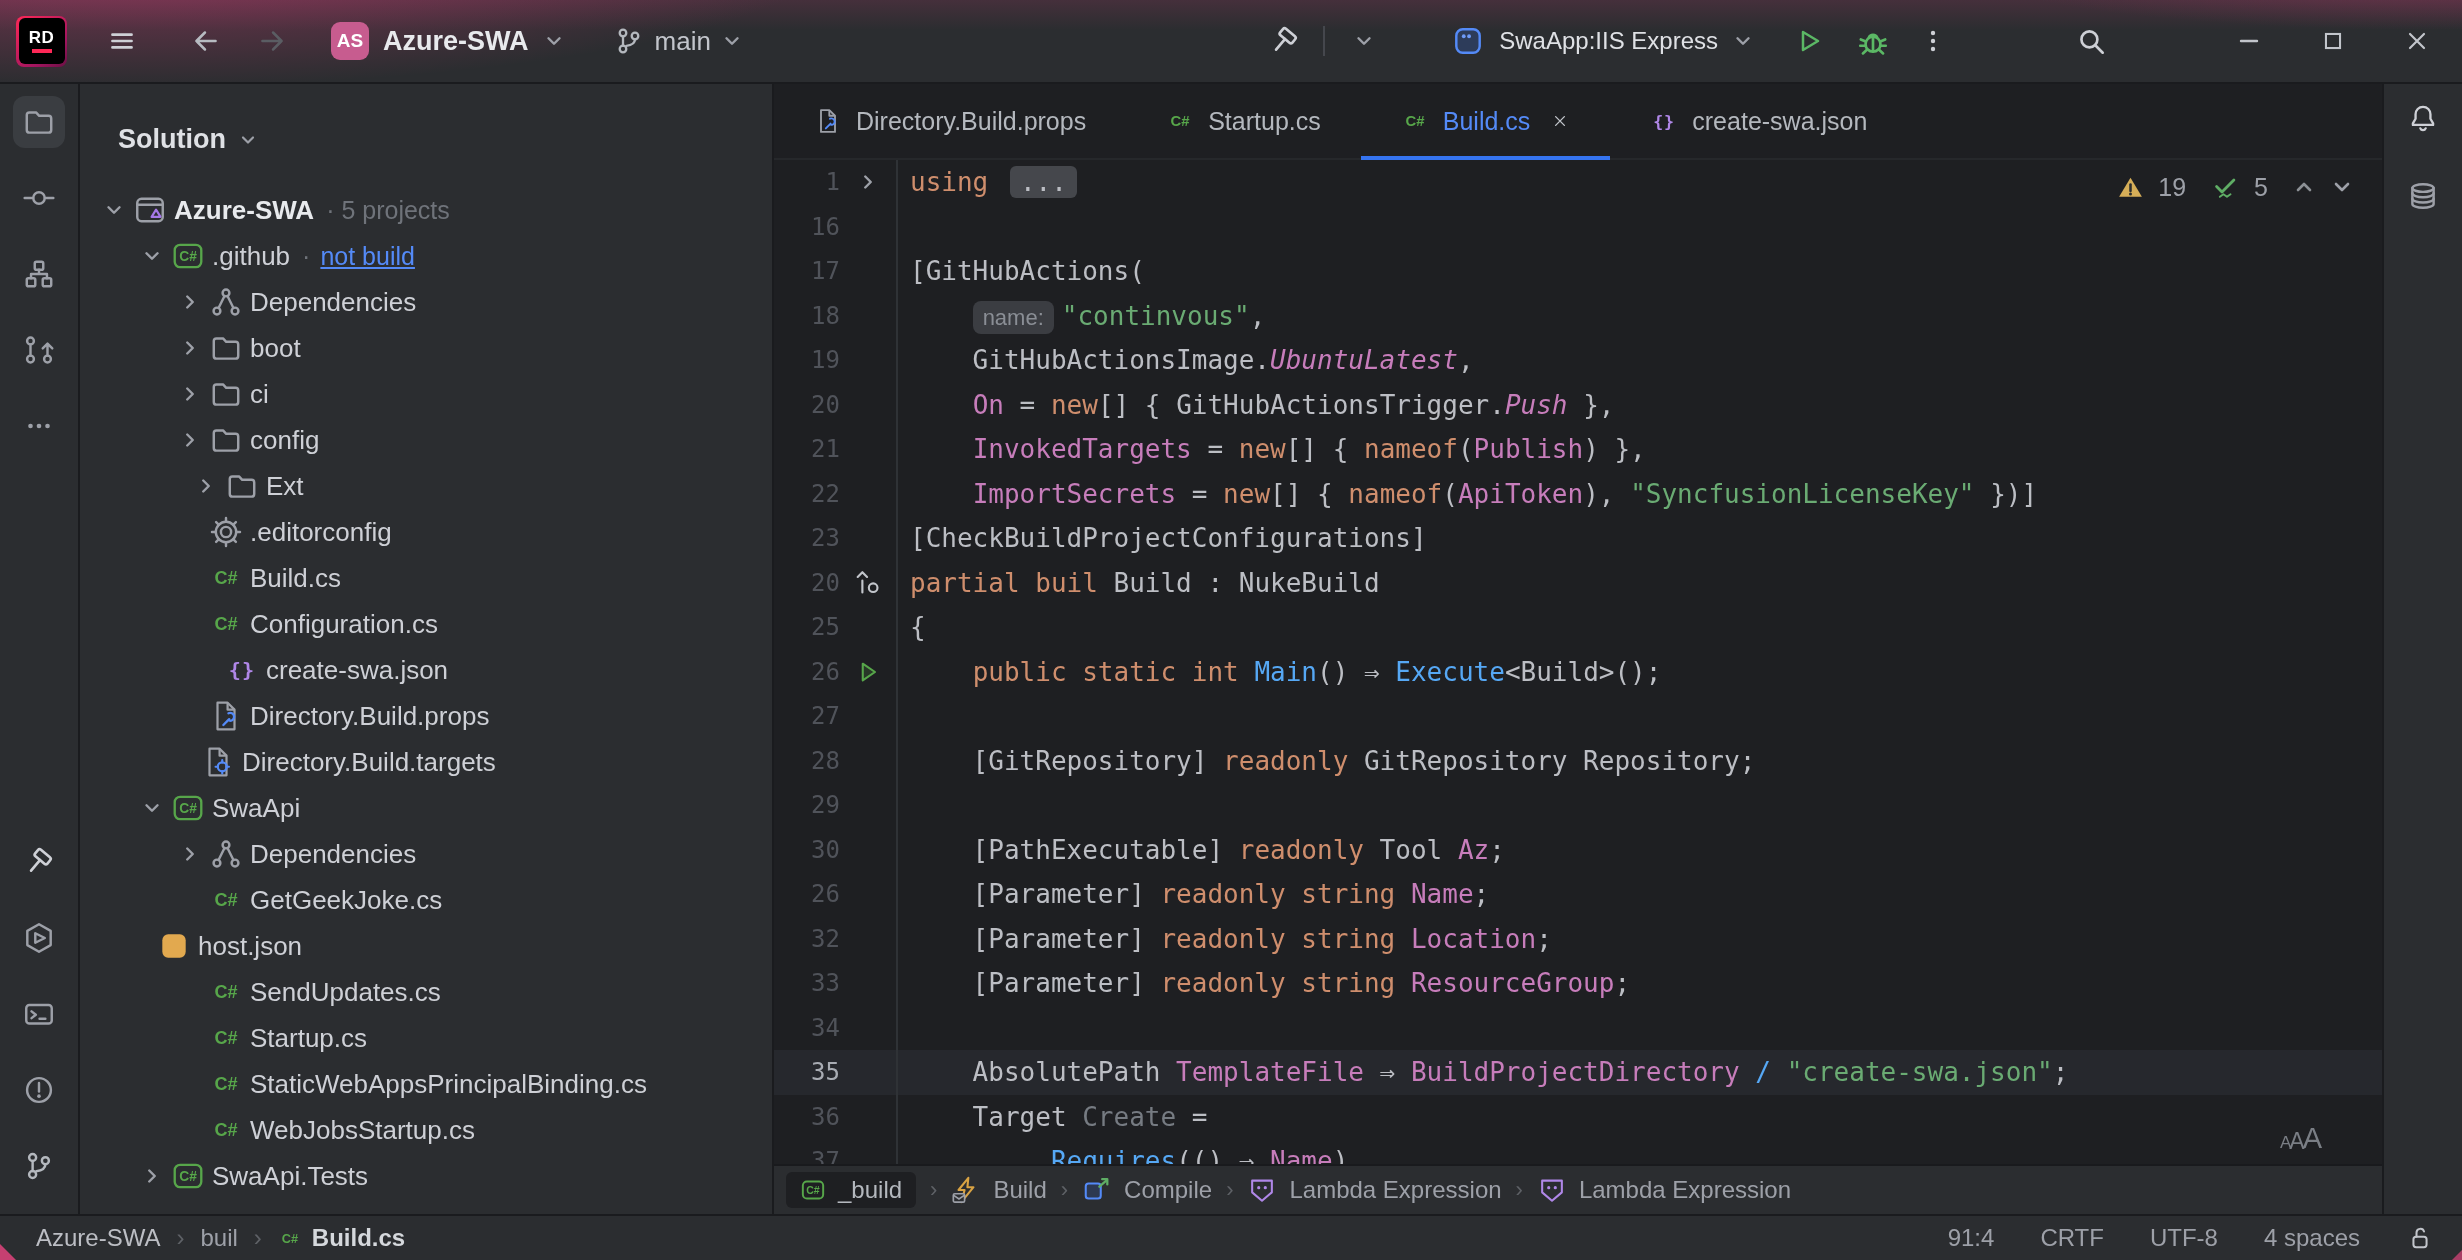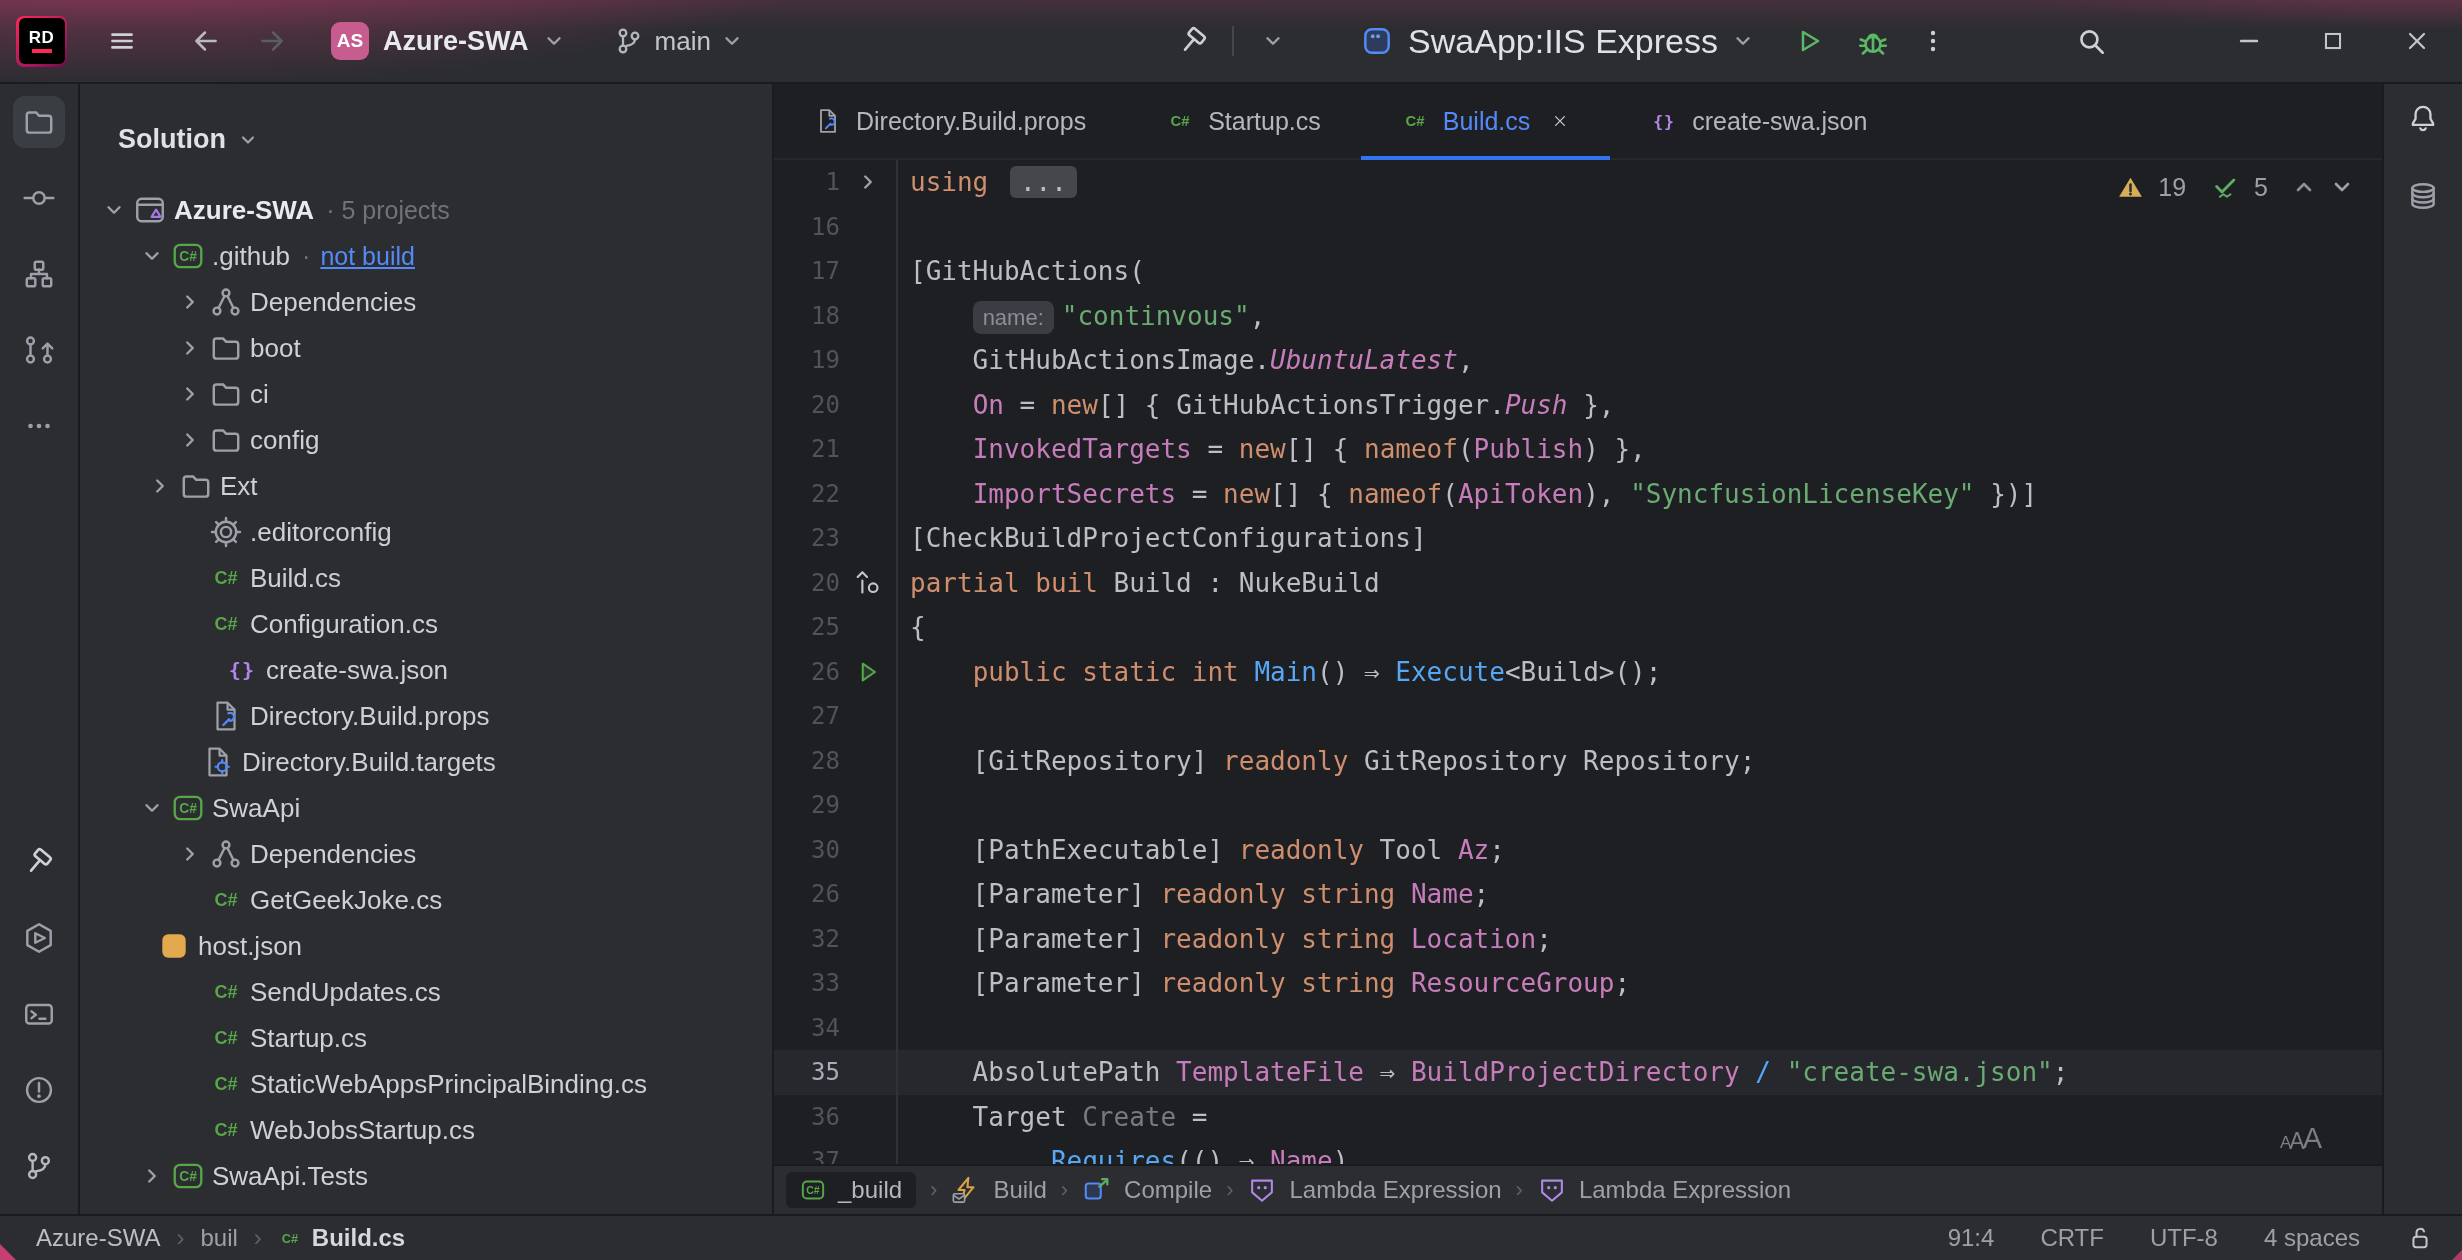--- a/index.html
+++ b/index.html
@@ -23,21 +23,21 @@
   .icon-btn{width:42px;height:42px;border-radius:8px;}
   .tb-menu{margin-left:34px;}
   .tb-back{margin-left:42px;}
   .tb-fwd{margin-left:24px;}
   .proj-sel{display:flex;align-items:center;margin-left:38px;gap:14px;}
   .avatar{width:38px;height:38px;border-radius:9px;background:#C75C8F;color:#fff;font-weight:700;font-size:19px;display:flex;align-items:center;justify-content:center;}
   .proj-name{font-size:27px;font-weight:700;color:#E8EAED;}
   .vcs-sel{display:flex;align-items:center;margin-left:48px;gap:10px;font-size:26px;color:#C2C5CB;}
   .tb-right{margin-left:auto;display:flex;align-items:center;}
   .tb-div{width:2px;height:30px;background:#45474D;margin:0 18px;}
-  .run-sel{display:flex;align-items:center;gap:14px;margin-left:66px;font-size:34px;color:#DFE1E5;}
+  .run-sel{display:flex;align-items:center;gap:14px;margin-left:66px;font-size:24px;color:#DFE1E5;}
   .tb-play{margin-left:34px;} .tb-bug{margin-left:22px;} .tb-more{margin-left:18px;}
   .tb-search{margin-left:116px;} .tb-min{margin-left:116px;} .tb-max{margin-left:42px;} .tb-close{margin-left:42px;margin-right:24px;}
 
   
   .main{flex:1;display:flex;min-height:0;}
   .activity{width:78px;flex:none;background:#2B2D30;border-right:2px solid #1A1B1E;display:flex;flex-direction:column;align-items:center;padding:12px 0 22px 0;}
   .act-group{display:flex;flex-direction:column;gap:24px;align-items:center;}
   .act-bottom{margin-top:auto;}
   .act-btn{width:52px;height:52px;border-radius:12px;}
   .act-btn.active{background:#3A3D41;}
@@ -483,21 +483,21 @@
             </span>
     <span class="ticon">
               <span class="ic" style="width:34px;height:34px">
                 <svg viewBox="0 0 32 32" xmlns="http://www.w3.org/2000/svg">
                   <path d="M4.5 9.5c0-1.4 1.1-2.5 2.5-2.5h6.2l3 3.2H25c1.4 0 2.5 1.1 2.5 2.5v10.8c0 1.4-1.1 2.5-2.5 2.5H7c-1.4 0-2.5-1.1-2.5-2.5z" fill="none" stroke="#9DA0A8" stroke-width="2.3" stroke-linecap="round" stroke-linejoin="round"></path>
                 </svg>
               </span>
             </span>
     <span class="tlabel">config</span>
           </div>
-          <div class="trow" style="padding-left:62px">
+          <div class="trow" style="padding-left:108px">
     <span class="chev-slot">
               <span class="ic" style="width:22px;height:22px">
                 <svg viewBox="0 0 20 20" xmlns="http://www.w3.org/2000/svg">
                   <path d="M7.5 5l5 5-5 5" fill="none" stroke="#9DA0A8" stroke-width="2.2" stroke-linecap="round" stroke-linejoin="round"></path>
                 </svg>
               </span>
             </span>
     <span class="ticon">
               <span class="ic" style="width:34px;height:34px">
                 <svg viewBox="0 0 32 32" xmlns="http://www.w3.org/2000/svg">

